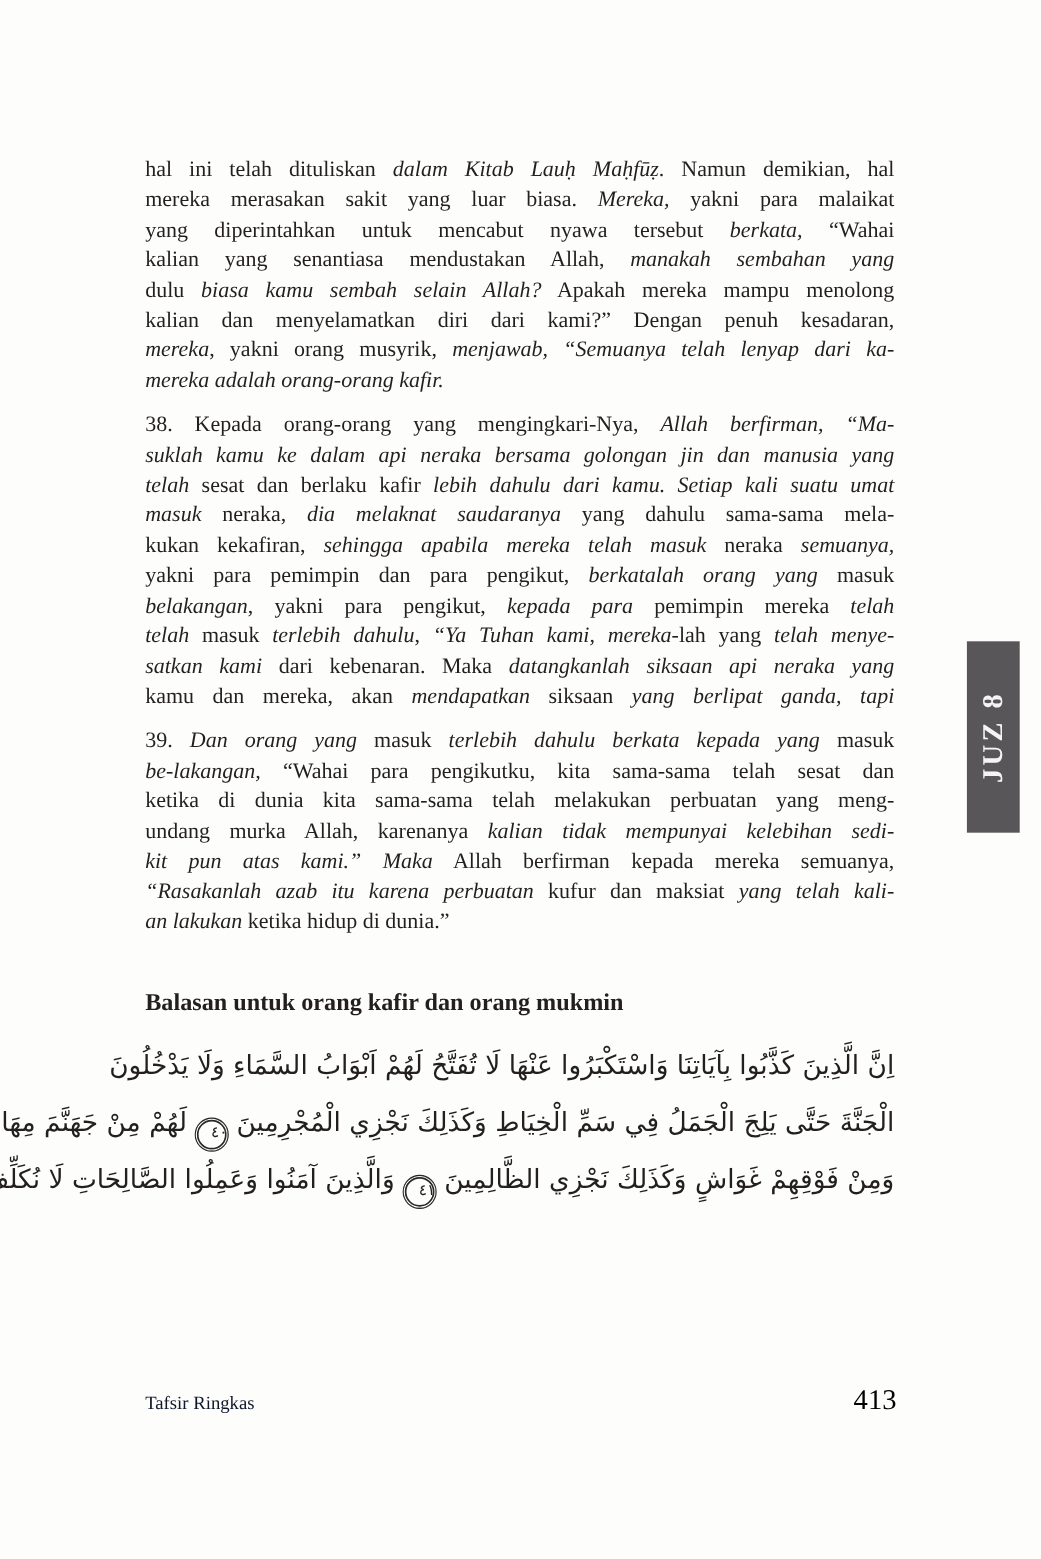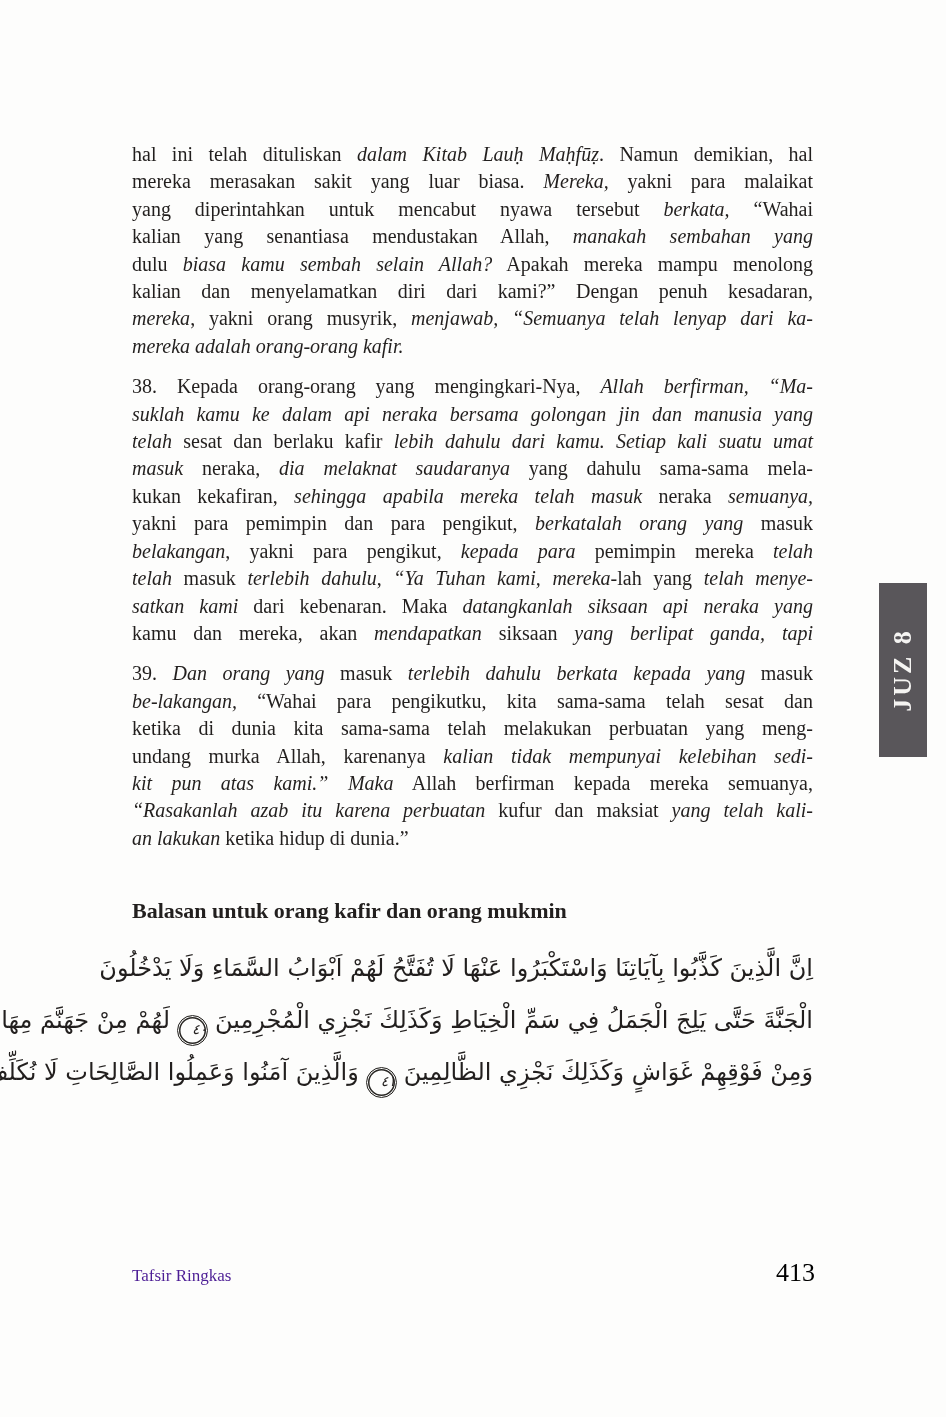--- a/index.html
+++ b/index.html
@@ -53,21 +53,20 @@
     width: 29px;
     height: 29px;
     line-height: 27px;
     border: 1.5px solid #2a2825;
     border-radius: 50%;
     box-shadow: 0 0 0 1px #fdfdfc inset, 0 0 0 2.5px #2a2825 inset;
     text-align: left;
     font-size: 14px;
     vertical-align: -6px;
     margin: 16px 7px;
-    font-style: italic;
   }
   .juz-tab {
     position: absolute;
     left: 879px;
     top: 583px;
     width: 48px;
     height: 174px;
     background: #59565a;
   }
   .juz-label {
@@ -87,21 +86,21 @@
   }
   .footer {
     position: absolute;
     left: 132px;
     top: 1258px;
     width: 683px;
     display: flex;
     justify-content: space-between;
     align-items: baseline;
   }
-  .footer-title { font-size: 17px; color: #4c1d95; }
+  .footer-title { font-size: 17px; color: #0f172a; }
   .page-number { font-size: 26px; color: #000000; }
 </style>
 </head>
 <body>
 
 <div class="page">
 
   <div class="content">
     <div>
         <div class="para">

